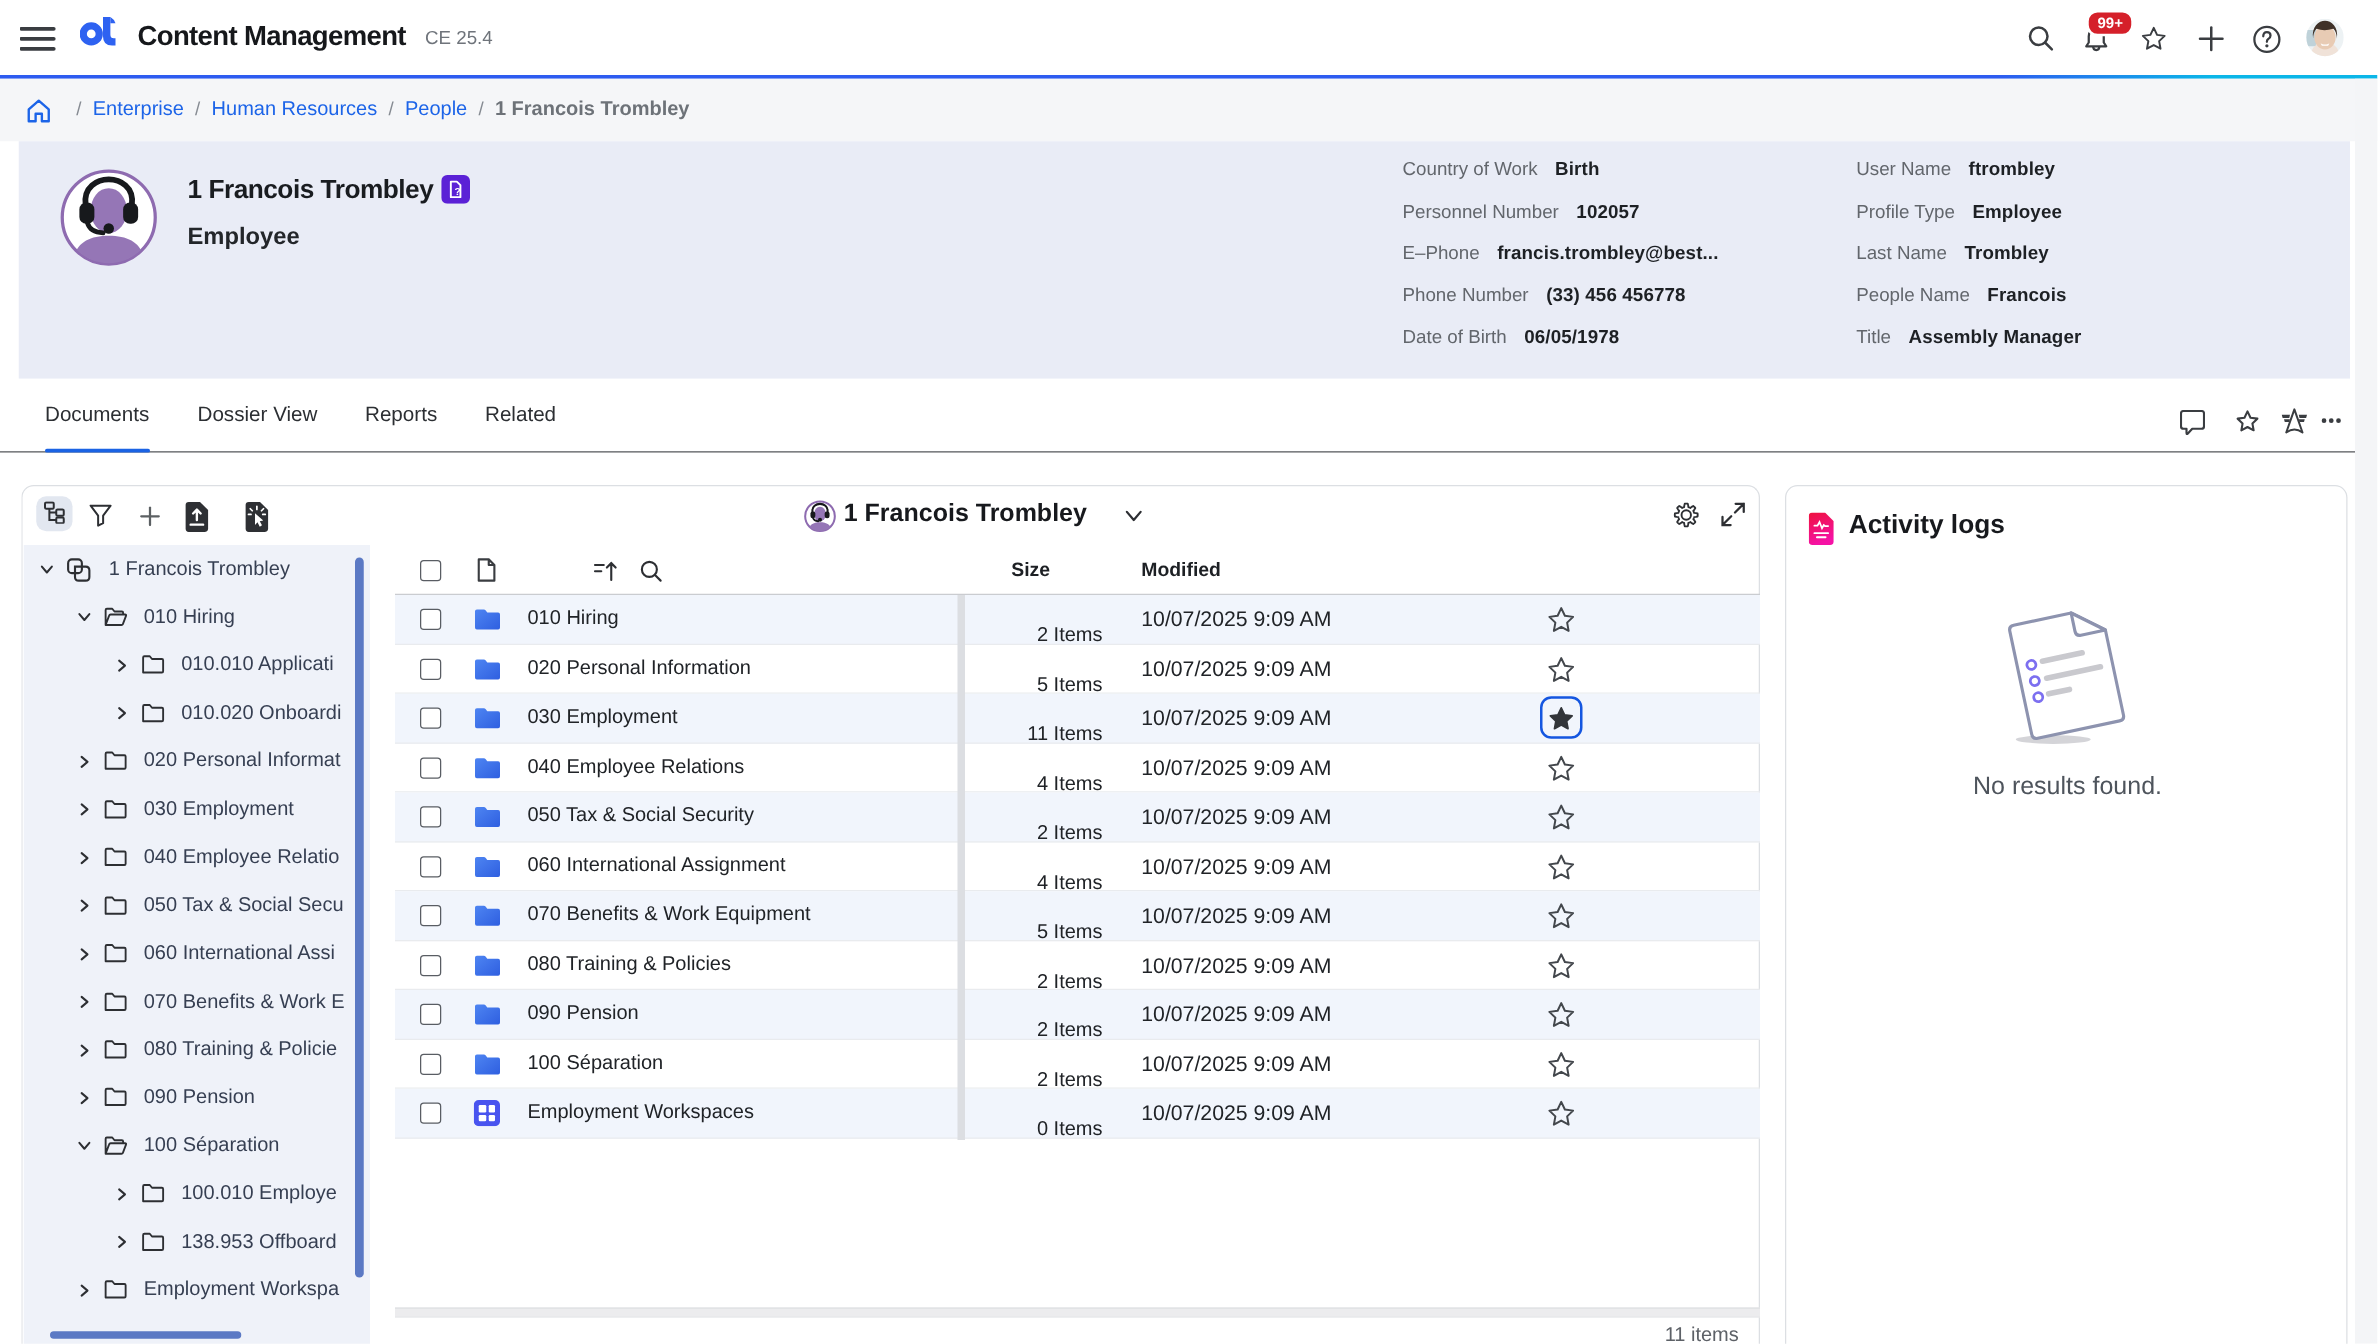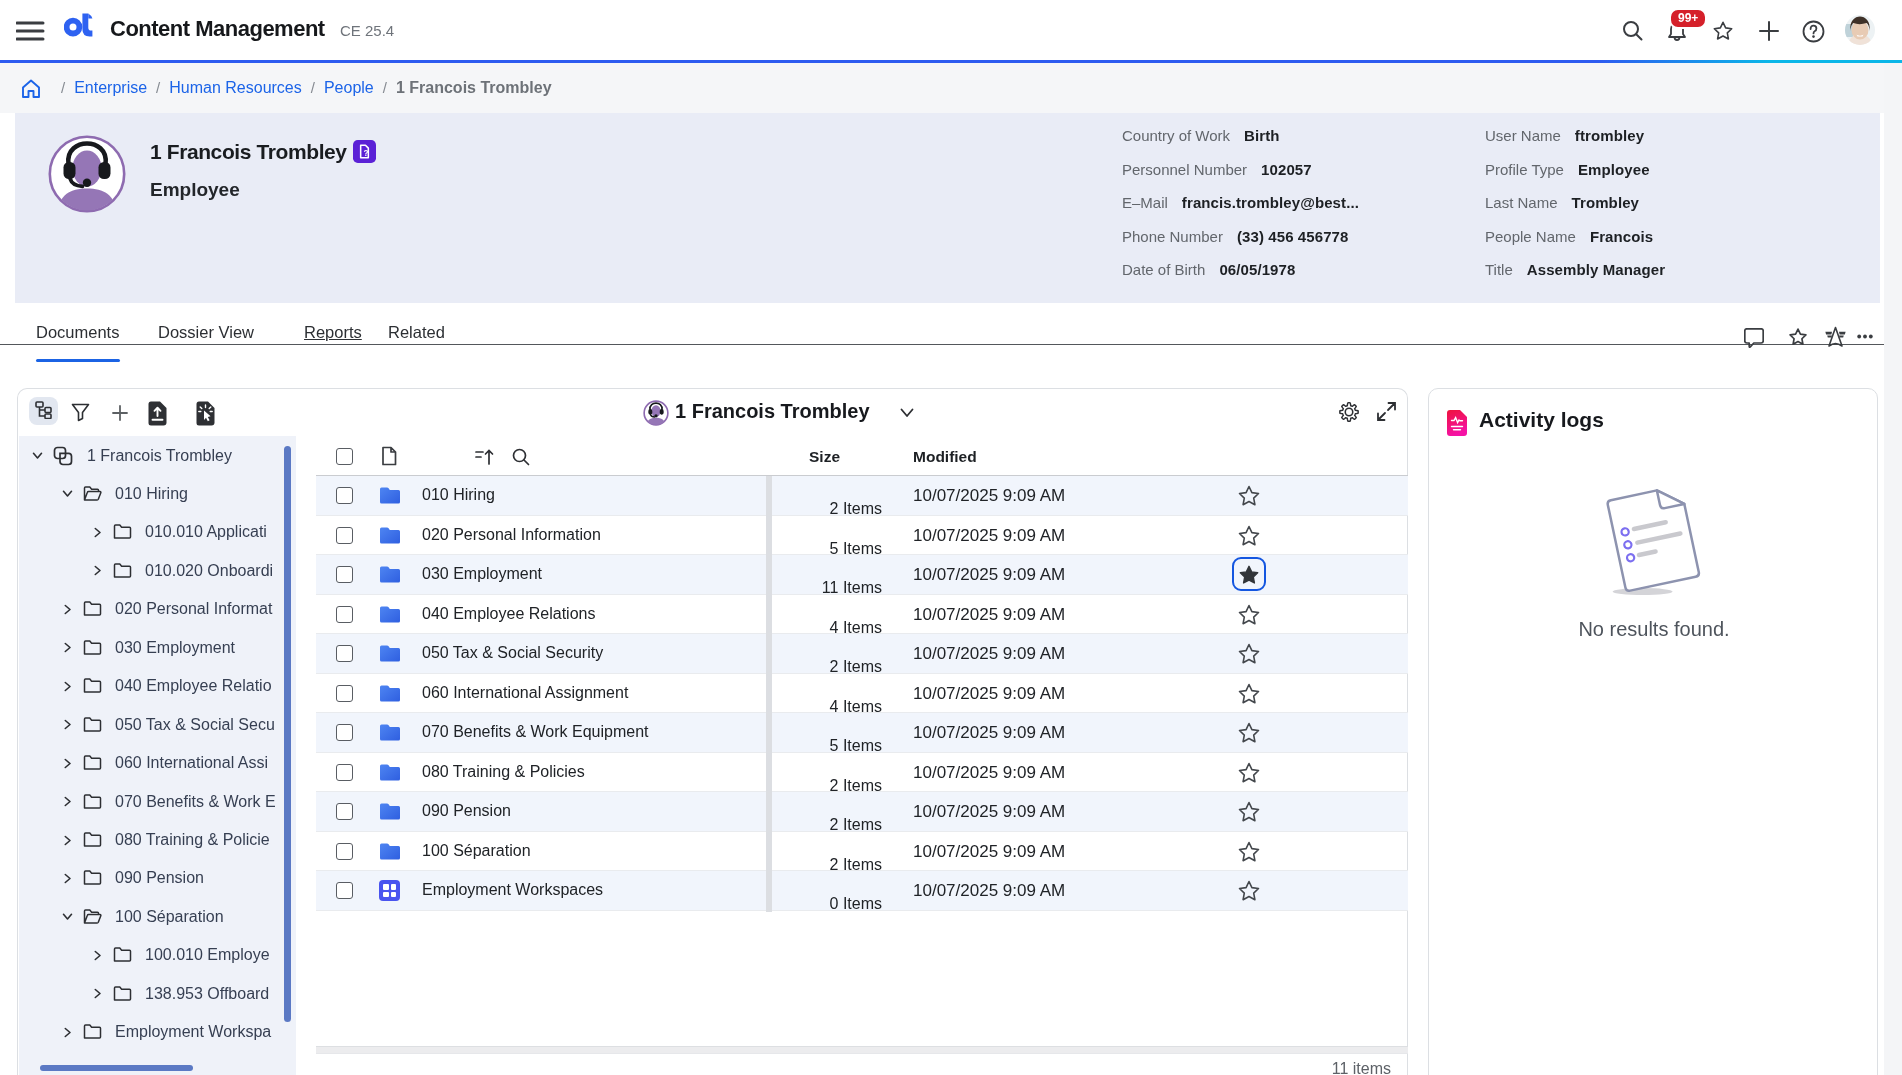--- a/index.html
+++ b/index.html
@@ -32,21 +32,21 @@
 
 #banner { left:15px; top:113px; width:1865px; height:190px; background:#e9ecf6; }
 #bigavatar { left:22px; top:10px; }
 #bname { left:135px; top:27px; font-size:21px; font-weight:bold; color:#191c20; letter-spacing:-0.4px;}
 #btype { left:135px; top:66px; font-size:19px; font-weight:bold; color:#23262a; }
 .fieldrow { font-size:15px; white-space:nowrap;}
 .fl { color:#62666c; }
 .fv { color:#1d2024; font-weight:bold; margin-left:14px; letter-spacing:0.1px;}
 
 
-#tabs { left:0px; top:303px; width:1884px; height:42px; background:#fff;
+#tabs { left:0px; top:303px; width:1884px; height:59px; background:#fff;
   border-bottom:1px solid #54575b; }
 .tab { top:20px; font-size:16.5px; color:#2c2f33; }
 #tabline { left:36px; top:56px; width:84px; height:3px; background:#1b63e4; border-radius:2px;}
 .tabicon { top:21px; }
 
 
 #maincard { left:17px; top:388px; width:1391px; height:700px; background:#fff;
   border:1px solid #dcdfe3; border-radius:10px 10px 0 0; border-bottom:none; }
 #treebtn { left:11px; top:8px; width:29px; height:28px; background:#e2e7f0; border-radius:8px; }
 .toolicon { top:12px; }
@@ -171,34 +171,34 @@
     </svg>
     <div class="abs" id="bname">1 Francois Trombley</div>
     <svg class="abs" style="left:338px; top:27px;" width="23" height="23" viewBox="0 0 24 24">
       <rect width="24" height="24" rx="5" fill="#5b21d6"></rect>
       <path d="M8 5.5 L13 5.5 L16 8.5 L16 18.5 L8 18.5 Z" fill="none" stroke="#fff" stroke-width="1.6" stroke-linejoin="round"></path>
       <text x="13.6" y="17" font-size="8.5" font-weight="bold" fill="#fff" text-anchor="middle" font-family="Liberation Sans">?</text>
     </svg>
     <div class="abs" id="btype">Employee</div>
     <div class="abs fieldrow" style="left:1107px; top:14px;"><span class="fl">Country of Work</span><span class="fv">Birth</span></div>
     <div class="abs fieldrow" style="left:1107px; top:48px;"><span class="fl">Personnel Number</span><span class="fv">102057</span></div>
-    <div class="abs fieldrow" style="left:1107px; top:81px;"><span class="fl">E–Mail</span><span class="fv">francis.trombley@best...</span></div>
+    <div class="abs fieldrow" style="left:1107px; top:81px;"><span class="fl">E–Phone</span><span class="fv">francis.trombley@best...</span></div>
     <div class="abs fieldrow" style="left:1107px; top:115px;"><span class="fl">Phone Number</span><span class="fv">(33) 456 456778</span></div>
     <div class="abs fieldrow" style="left:1107px; top:148px;"><span class="fl">Date of Birth</span><span class="fv">06/05/1978</span></div>
     <div class="abs fieldrow" style="left:1470px; top:14px;"><span class="fl">User Name</span><span class="fv">ftrombley</span></div>
     <div class="abs fieldrow" style="left:1470px; top:48px;"><span class="fl">Profile Type</span><span class="fv">Employee</span></div>
     <div class="abs fieldrow" style="left:1470px; top:81px;"><span class="fl">Last Name</span><span class="fv">Trombley</span></div>
     <div class="abs fieldrow" style="left:1470px; top:115px;"><span class="fl">People Name</span><span class="fv">Francois</span></div>
     <div class="abs fieldrow" style="left:1470px; top:148px;"><span class="fl">Title</span><span class="fv">Assembly Manager</span></div>
   </div>
 
   <div class="abs" id="tabs">
     <div class="abs tab" style="left:36px;">Documents</div>
     <div class="abs tab" style="left:158px;">Dossier View</div>
-    <div class="abs tab" style="left:304px;text-decoration:underline;">Reports</div>
+    <div class="abs tab" style="left:292px;">Reports</div>
     <div class="abs tab" style="left:388px;">Related</div>
     <div class="abs" id="tabline"></div>
     <svg class="abs tabicon" style="left:1744px; top:25px;" width="20" height="20" viewBox="0 0 20 20">
       <path d="M2.8 0.8 L17.2 0.8 Q19.2 0.8 19.2 2.8 L19.2 13 Q19.2 15 17.2 15 L9.8 15 L6.3 18.8 Q5.2 19.9 5.2 18.2 L5.2 15 L2.8 15 Q0.8 15 0.8 13 L0.8 2.8 Q0.8 0.8 2.8 0.8 Z" fill="none" stroke="#3a3d41" stroke-width="1.7" stroke-linejoin="round"></path>
     </svg>
     <svg class="abs tabicon" style="left:1788px; top:24px;" width="20" height="20" viewBox="0 0 24 24">
       <path d="M12 2.5 L14.9 8.6 L21.5 9.5 L16.7 14.1 L17.9 20.7 L12 17.5 L6.1 20.7 L7.3 14.1 L2.5 9.5 L9.1 8.6 Z" fill="none" stroke="#3a3d41" stroke-width="2" stroke-linejoin="round"></path>
     </svg>
     <svg class="abs tabicon" style="left:1825px; top:23px;" width="21" height="22" viewBox="0 0 21 22">
       <path d="M10.5 1.5 L17 20 Q10.5 15.3 4 20 Z" fill="none" stroke="#3a3d41" stroke-width="1.6" stroke-linejoin="round"></path>

